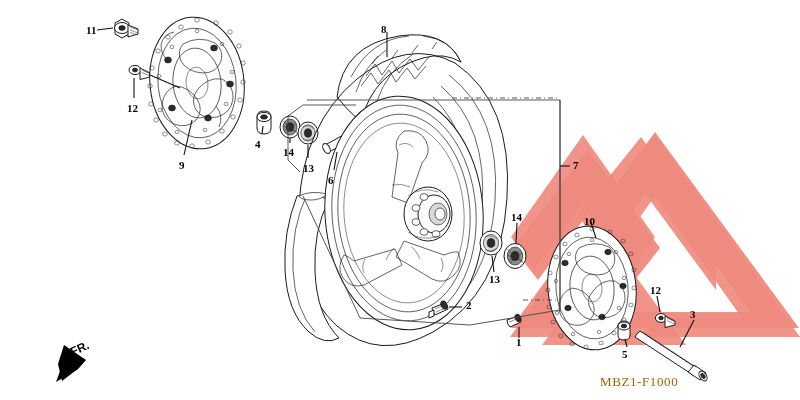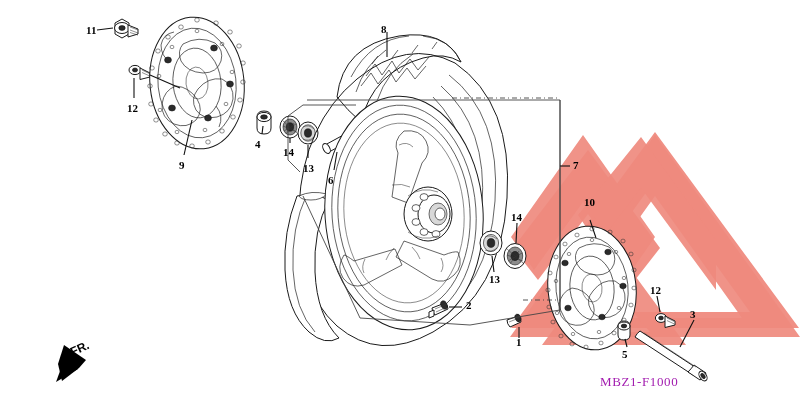--- a/index.html
+++ b/index.html
@@ -42,21 +42,21 @@
     white-space: nowrap;
     user-select: none;
   }
   .partno {
     position: absolute;
     left: 600px;
     top: 374px;
     font-family: "Liberation Serif", serif;
     font-size: 13px;
     letter-spacing: 0.6px;
-    color: #a21caf;
+    color: #a16207;
     white-space: nowrap;
   }
   .frlabel {
     position: absolute;
     left: 68px;
     top: 346px;
     font-family: "Liberation Sans", sans-serif;
     font-size: 12px;
     font-weight: 700;
     color: #000;
@@ -438,21 +438,21 @@
   <div class="callout" style="left:127px; top:103px;">12</div>
   <div class="callout" style="left:179px; top:160px;">9</div>
   <div class="callout" style="left:255px; top:139px;">4</div>
   <div class="callout" style="left:283px; top:147px;">14</div>
   <div class="callout" style="left:303px; top:163px;">13</div>
   <div class="callout" style="left:328px; top:175px;">6</div>
   <div class="callout" style="left:381px; top:24px;">8</div>
   <div class="callout" style="left:573px; top:160px;">7</div>
   <div class="callout" style="left:511px; top:212px;">14</div>
   <div class="callout" style="left:489px; top:274px;">13</div>
-  <div class="callout" style="left:584px; top:197px;">10</div>
+  <div class="callout" style="left:584px; top:216px;">10</div>
   <div class="callout" style="left:466px; top:300px;">2</div>
   <div class="callout" style="left:516px; top:337px;">1</div>
   <div class="callout" style="left:650px; top:285px;">12</div>
   <div class="callout" style="left:622px; top:349px;">5</div>
   <div class="callout" style="left:690px; top:309px;">3</div>
 
   <div class="frlabel">FR.</div>
   <div class="partno">MBZ1-F1000</div>
 
 </div>

